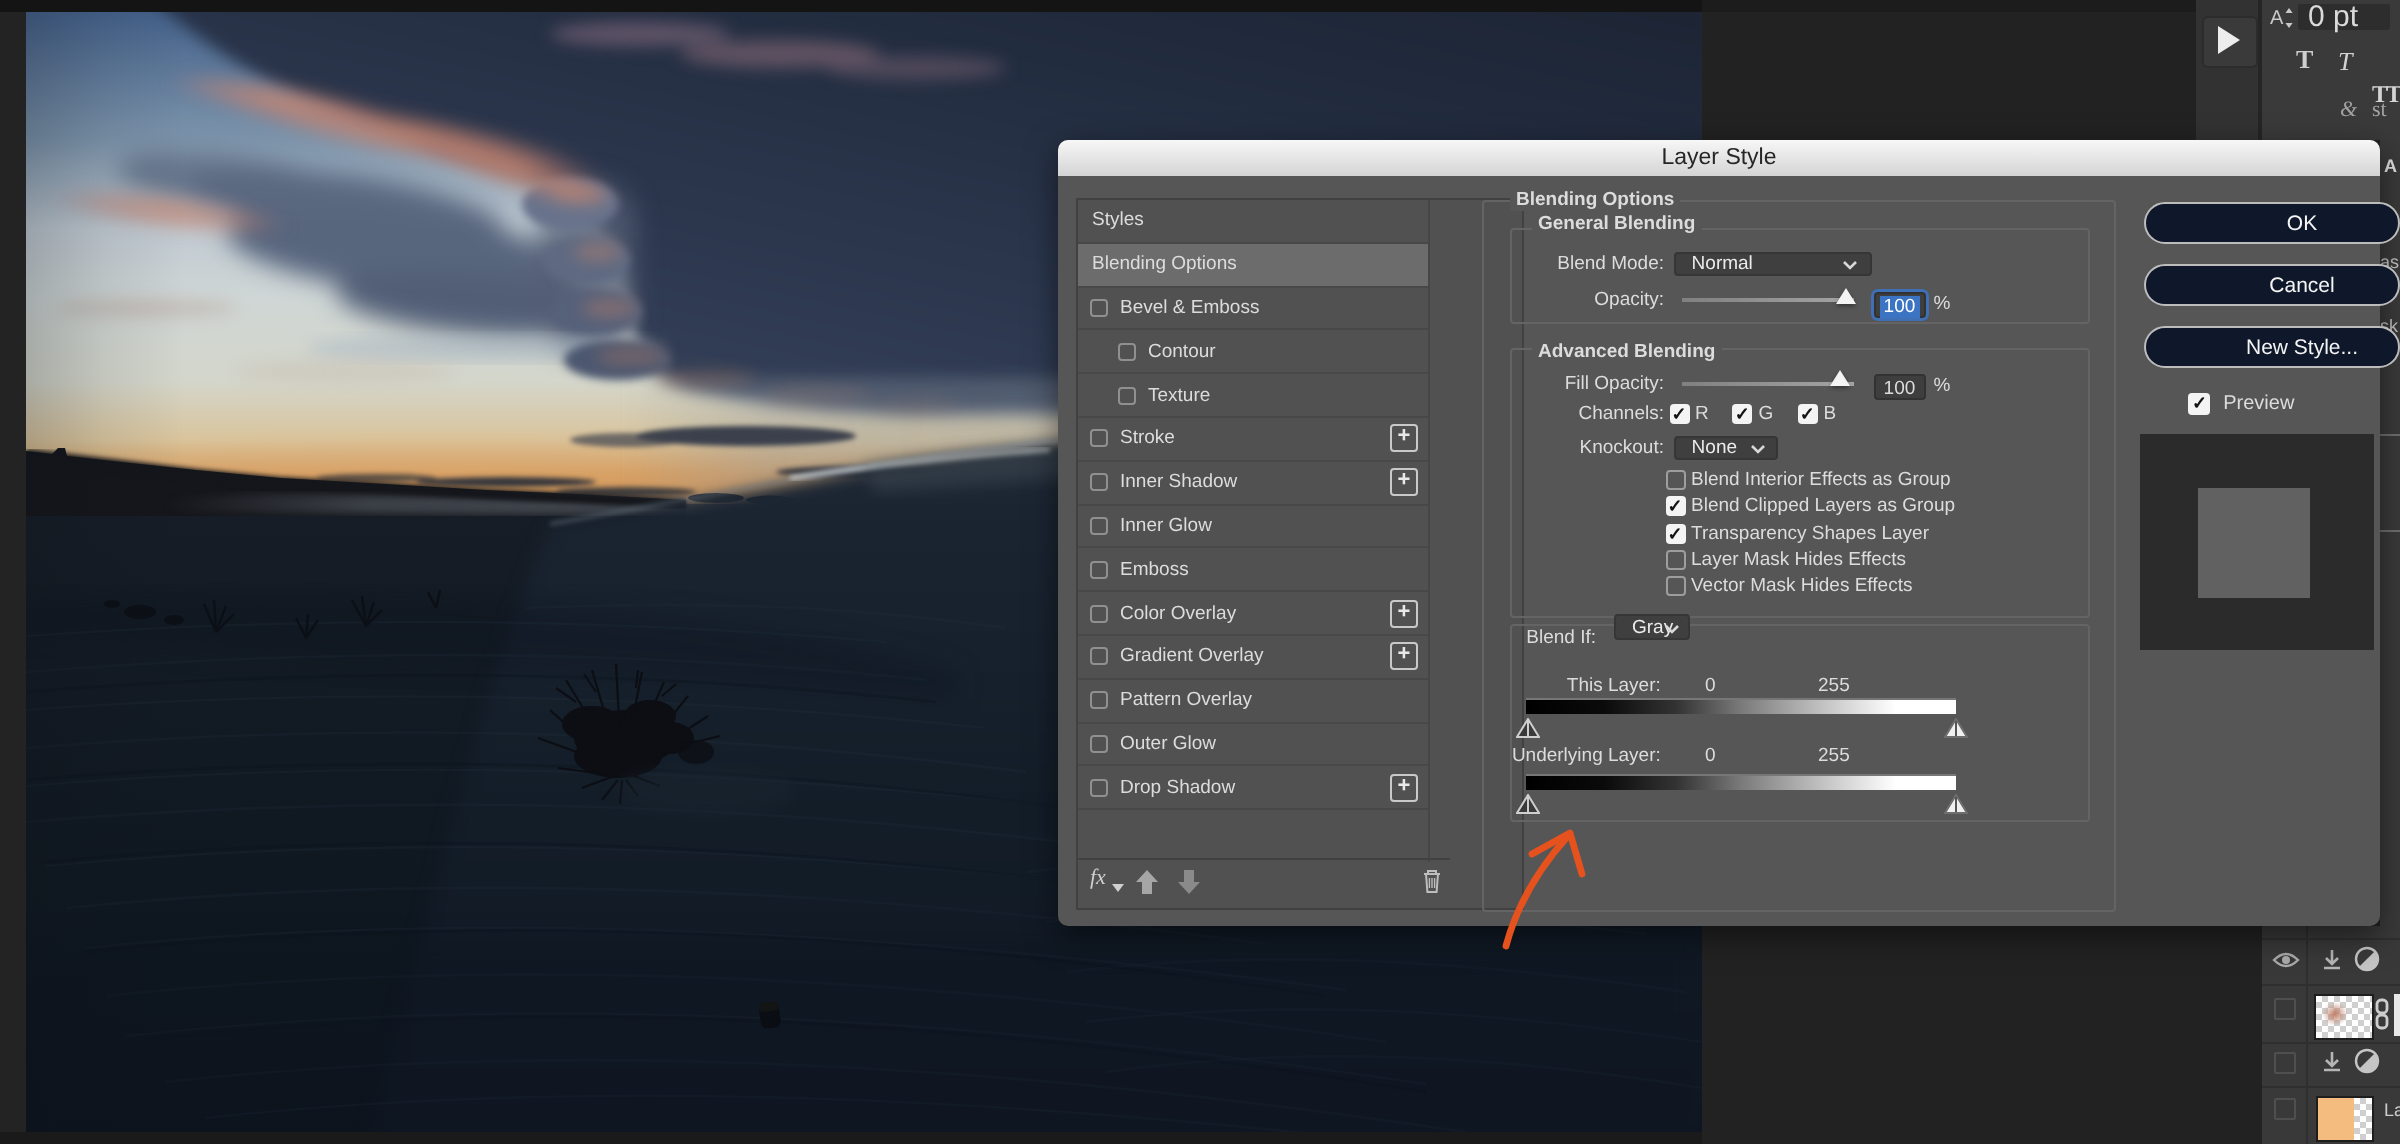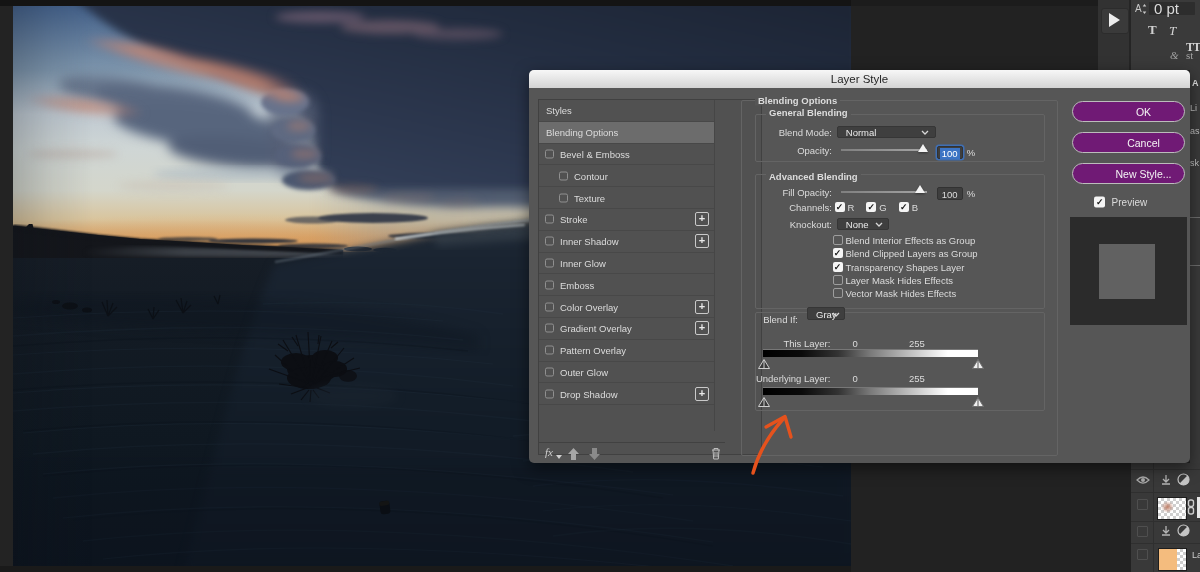--- a/index.html
+++ b/index.html
@@ -8,32 +8,32 @@
 #titlebar{position:absolute;left:0;top:0;width:100%;height:18px;border-radius:5px 5px 0 0;background:linear-gradient(#f7f7f7,#d4d4d4);color:#262626;text-align:center;font-size:11.5px;line-height:18px;}
 #list{position:absolute;left:9px;top:29px;width:224px;height:356px;background:#515151;border:1px solid #414141;box-sizing:border-box;}
 .row{position:absolute;left:0;width:175px;height:21.8px;border-bottom:1px solid #484848;box-sizing:border-box;}
 .row .lbl{position:absolute;left:7px;top:50%;transform:translateY(-50%);white-space:nowrap;}
 .row .cb{position:absolute;left:6px;top:50%;transform:translateY(-50%);width:9px;height:9px;border:1px solid #909090;border-radius:2px;box-sizing:border-box;}
 .row .lbl2{position:absolute;left:21px;top:50%;transform:translateY(-50%);white-space:nowrap;}
 .row.ind .cb{left:20px;}
 .row.ind .lbl2{left:35px;}
 .plus{position:absolute;right:5px;top:50%;transform:translateY(-50%);width:12px;height:12px;border:1px solid #c9c9c9;border-radius:2px;color:#e8e8e8;font-size:11px;line-height:11px;text-align:center;font-weight:bold;}
 #gutter{position:absolute;left:175px;top:0;width:11px;height:331px;border-left:1px solid #464646;}
-#fxbar{position:absolute;left:0;top:342px;width:186px;height:23px;border-top:1px solid #414141;}
+#fxbar{position:absolute;left:0;top:329px;width:186px;height:23px;border-top:1px solid #414141;}
 .rlab{position:absolute;white-space:nowrap;text-align:right;transform:translateY(-50%);}
 .drop{position:absolute;background:#3f3f3f;border:1px solid #363636;border-radius:2px;color:#ebebeb;box-sizing:border-box;}
 .drop span{position:absolute;left:8px;top:50%;transform:translateY(-50%);}
 .vbox{position:absolute;width:26px;height:13px;background:#3e3e3e;border:1px solid #323232;border-radius:2px;box-sizing:border-box;line-height:11px;}
 .fieldset{position:absolute;border:1px solid #646464;border-radius:2px;}
 .flab{position:absolute;background:#565656;padding:0 3px;white-space:nowrap;transform:translateY(-50%);font-weight:bold;}
 .track{position:absolute;height:2px;background:linear-gradient(to right,#808080,#a5a5a5);}
 .thumb{position:absolute;width:0;height:0;border-left:5.5px solid transparent;border-right:5.5px solid transparent;border-bottom:8px solid #f4f4f4;filter:drop-shadow(0 1px 1px rgba(0,0,0,.4));}
 .wcb{position:absolute;width:10px;height:10px;background:#f4f4f4;border-radius:2px;color:#141414;font-size:9px;font-weight:bold;line-height:10px;text-align:center;transform:translateY(-50%);}
 .ecb{position:absolute;width:10px;height:10px;border:1px solid #9d9d9d;border-radius:2px;box-sizing:border-box;transform:translateY(-50%);}
-.btn{position:absolute;left:543px;width:113px;height:21px;border:1px solid #bcbcbc;border-radius:11px;color:#f4f4f4;text-align:center;line-height:21px;font-size:10.5px;background:#701a75;box-sizing:border-box;padding-left:30px;}
+.btn{position:absolute;left:543px;width:128px;height:21px;border:1px solid #bcbcbc;border-radius:11px;color:#f4f4f4;text-align:center;line-height:21px;font-size:10.5px;background:#0f172a;box-sizing:border-box;padding-left:30px;}
 .grad{position:absolute;left:233.8px;width:215.5px;height:8px;background:linear-gradient(to right,#000 0%,#0a0a0a 18%,#333 35%,#7a7a7a 50%,#a8a8a8 62%,#d8d8d8 75%,#fff 86%);border-top:1px solid #777;box-sizing:border-box;}
 .cw{position:absolute;white-space:nowrap;transform:translateY(-50%);}
 </style></head>
 <body>
 <div id="stage">
 
   <div class="abs" id="photowrap" style="left:13px;top:6px;width:838px;height:560px;">
   <svg width="838" height="560" viewBox="0 0 838 560">
     <defs>
       <linearGradient id="sky" x1="0" y1="0" x2="0" y2="1">

